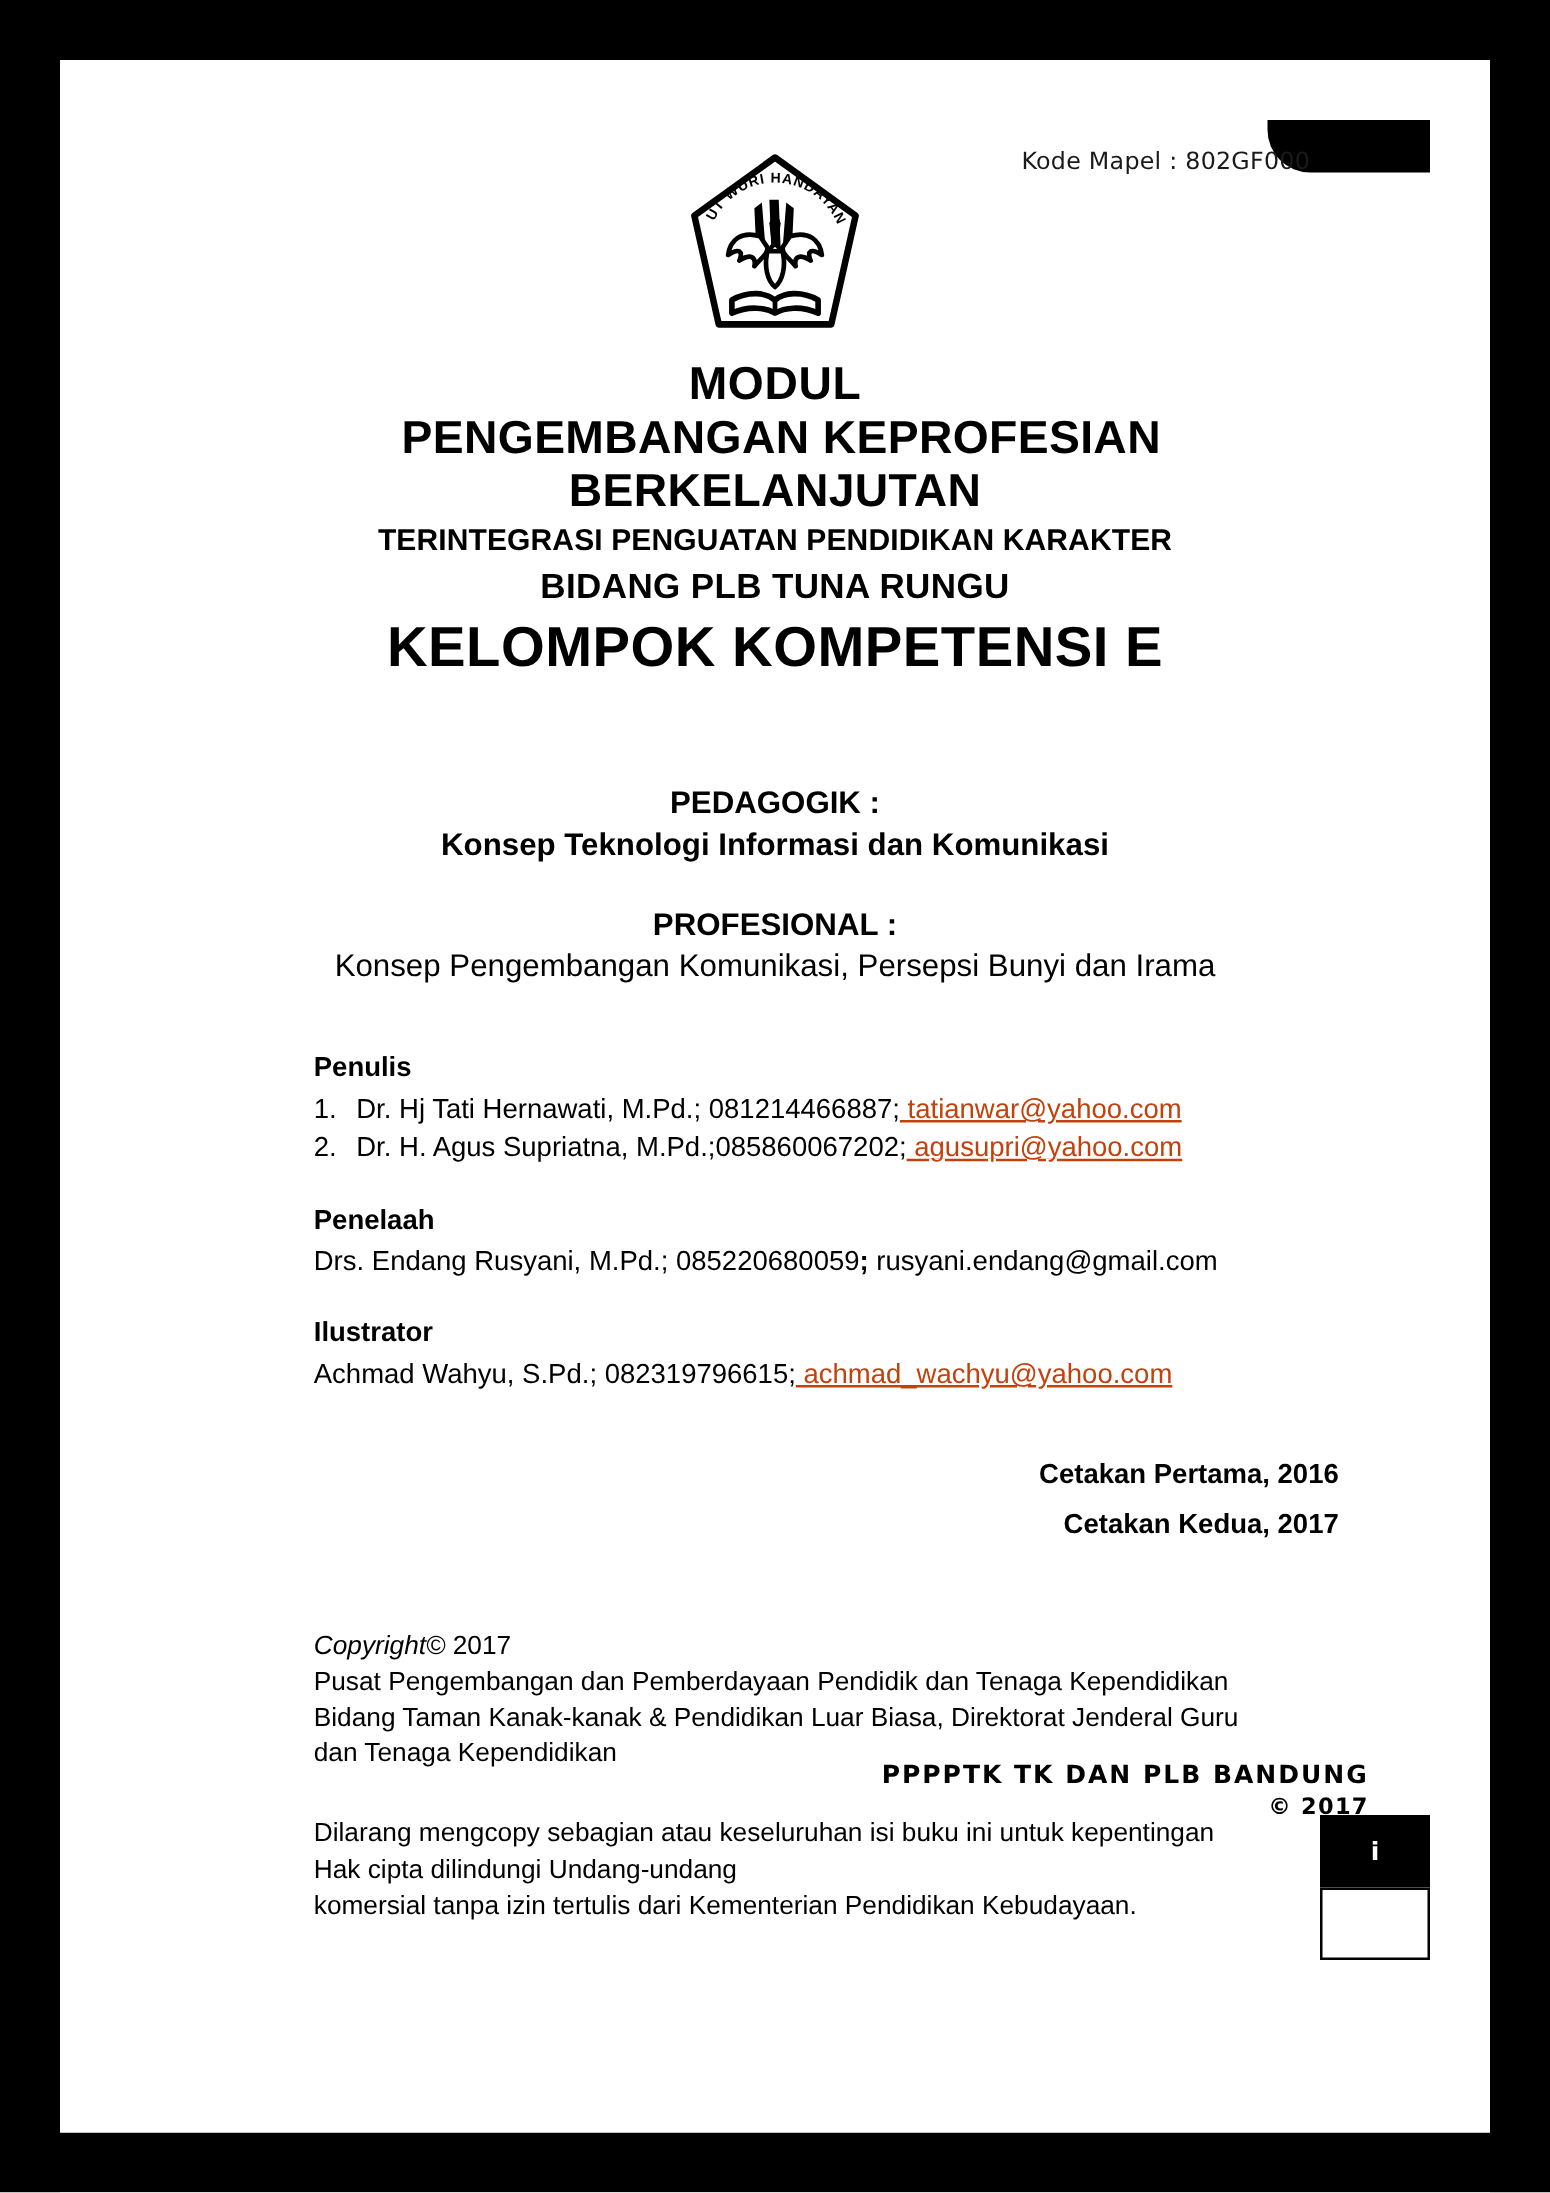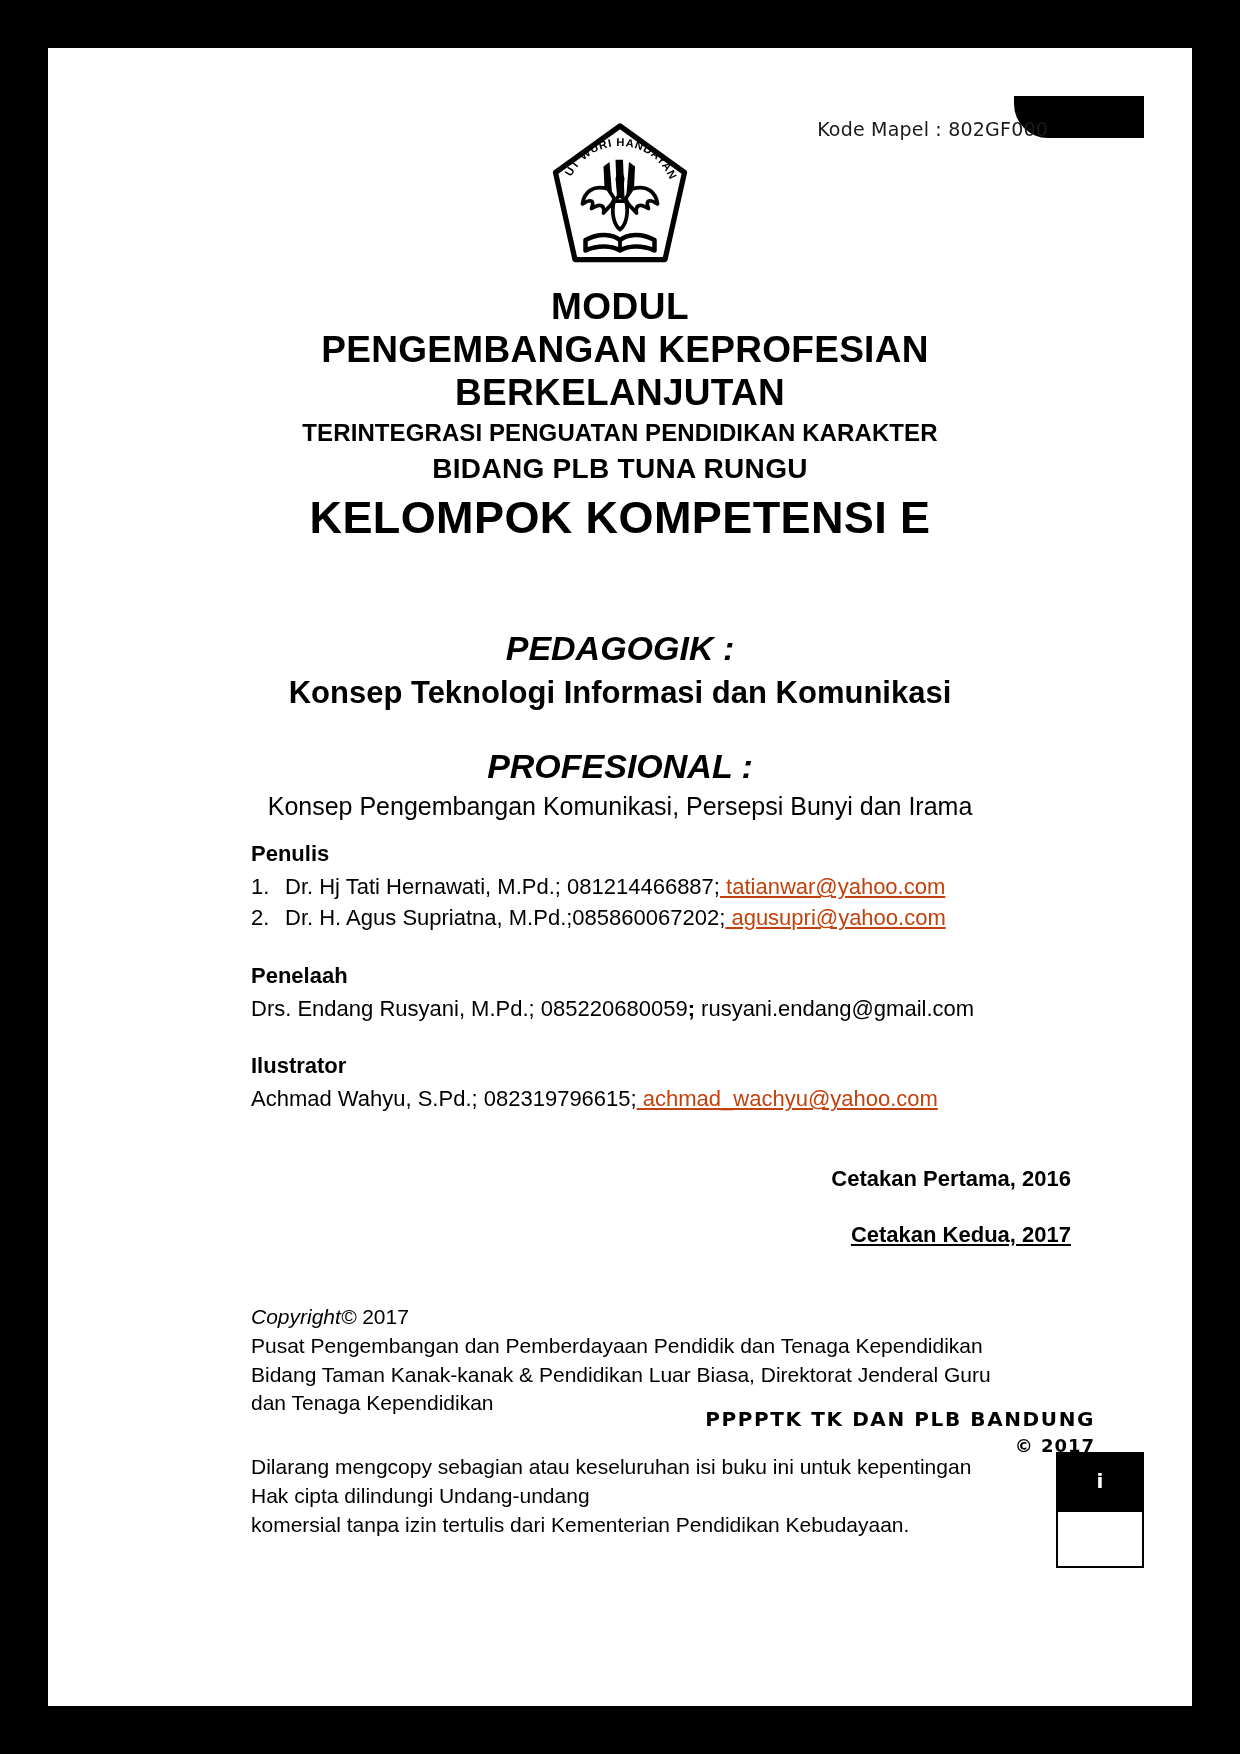--- a/index.html
+++ b/index.html
@@ -128,27 +128,26 @@
 
   
   .comp-block {
     position: absolute;
     left: 0;
     right: 0;
     top: 578px;
     text-align: center;
   }
   .comp-head {
-    font-size: 34px;
+    font-size: 25px;
     font-weight: bold;
     line-height: 1.35;
-    font-style: italic;
   }
   .comp-sub-bold {
-    font-size: 31px;
+    font-size: 25px;
     font-weight: bold;
     line-height: 1.35;
   }
   .comp-sub {
     font-size: 25px;
     font-weight: normal;
     line-height: 1.35;
   }
   .comp-gap { height: 30px; }
 
@@ -188,21 +187,21 @@
   .cetakan {
     position: absolute;
     left: 203px;
     top: 1115px;
     width: 820px;
     font-size: 22px;
     font-weight: bold;
     line-height: 1.45;
     text-align: right;
   }
-  .cetakan .c2 { margin-top: 24px; text-decoration: underline; }
+  .cetakan .c2 { margin-top: 8px; }
 
   
   .copyright {
     position: absolute;
     left: 203px;
     top: 1255px;
     width: 830px;
     font-size: 21px;
     line-height: 1.37;
   }

